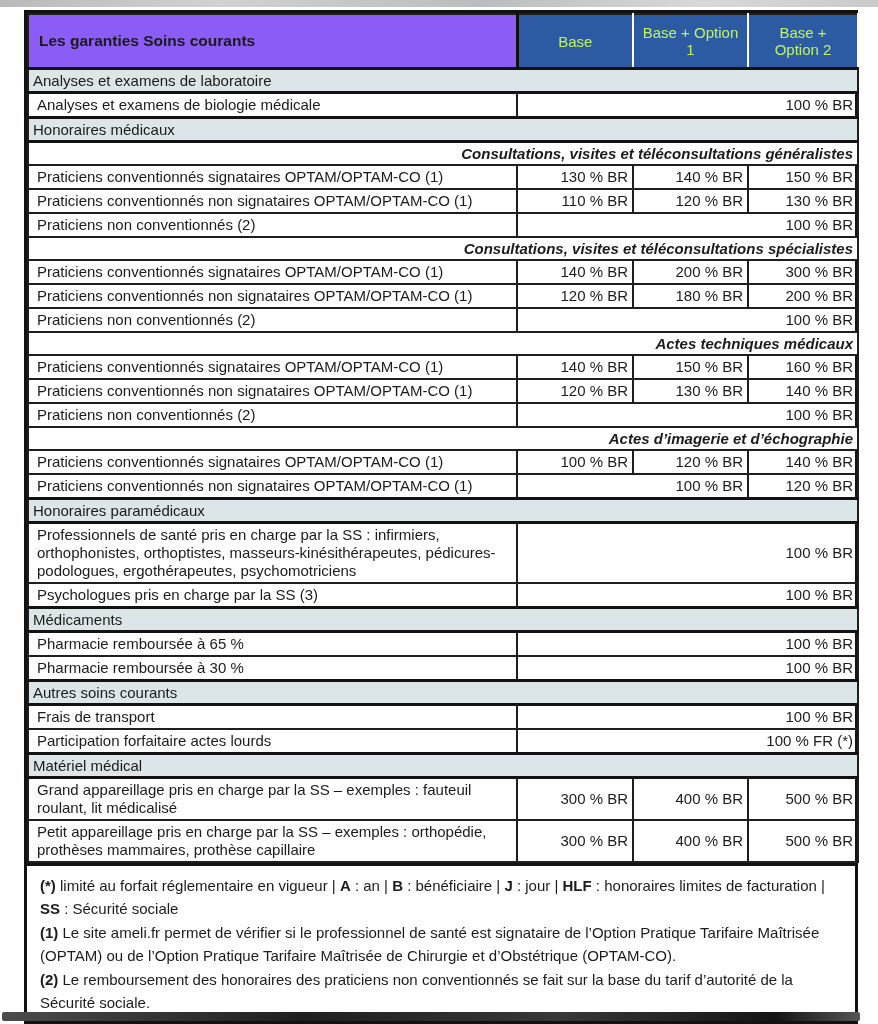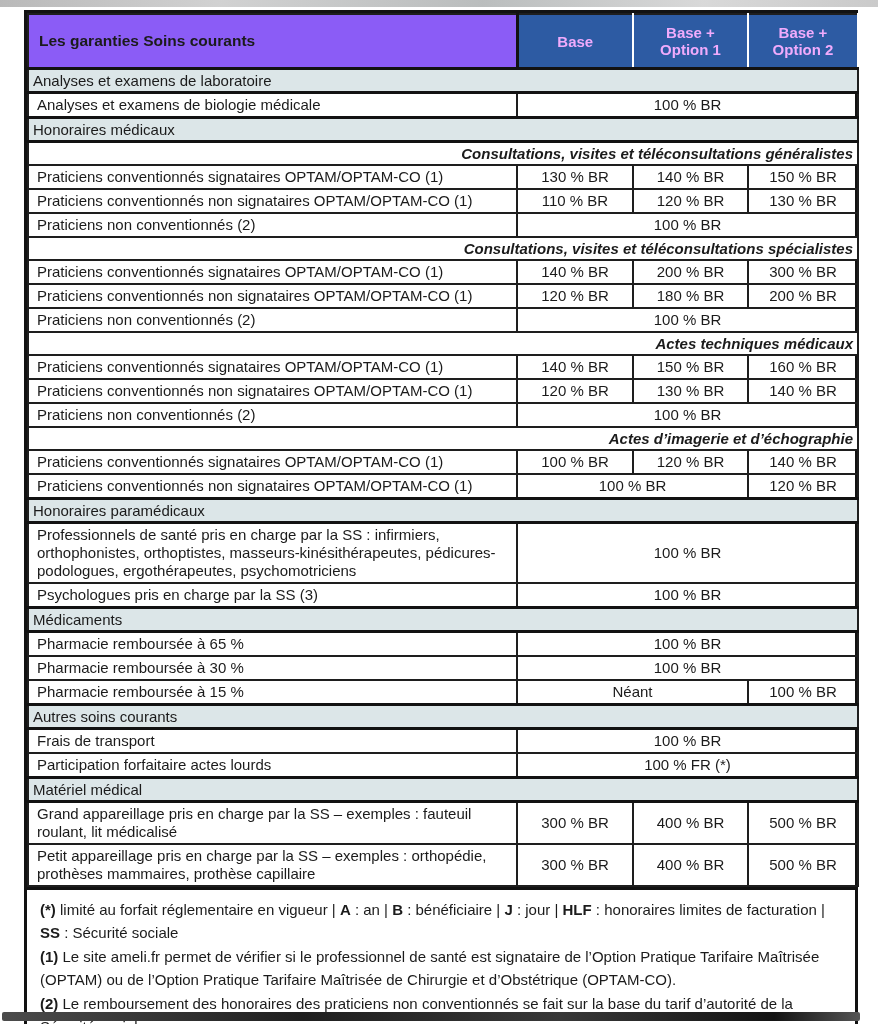--- a/index.html
+++ b/index.html
@@ -52,22 +52,22 @@
     background: #8b5cf6;
     text-align: left;
     font-weight: bold;
     font-size: 15.5px;
     padding: 9px 10px;
     border-right: 3px solid var(--heavy);
     border-bottom: 3px solid var(--heavy);
   }
   th.blue {
     background: var(--blue);
-    color: #f0abfc;
-    font-weight: bold;
+    color: #bef264;
+    font-weight: normal;
     text-align: center;
     padding: 9px 8px;
     border-left: 2px solid #ffffff;
     border-right: 2px solid #ffffff;
     border-bottom: 3px solid var(--heavy);
     font-size: 15px;
   }
   tr.section td {
     background: var(--section-bg);
     font-weight: normal;
@@ -84,21 +84,21 @@
     text-align: right;
     padding: 2px 4px;
     line-height: 17px;
   }
   td.label {
     text-align: left;
     padding: 2px 8px;
     line-height: 18px;
   }
   td.val {
-    text-align: center;
+    text-align: right;
     padding: 2px 4px;
     line-height: 18px;
   }
   .notes {
     border-top: 3px solid var(--heavy);
     padding: 8px 14px 6px 13px;
     font-size: 15px;
     line-height: 23px;
   }
   .notes p { margin: 0 0 1px 0; }
@@ -222,25 +222,20 @@
           <td colspan="4">Médicaments</td>
         </tr>
         <tr>
           <td class="label">Pharmacie remboursée à 65 %</td>
           <td class="val" colspan="3">100 % BR</td>
         </tr>
         <tr>
           <td class="label">Pharmacie remboursée à 30 %</td>
           <td class="val" colspan="3">100 % BR</td>
         </tr>
-        <tr>
-          <td class="label">Pharmacie remboursée à 15 %</td>
-          <td class="val" colspan="2">Néant</td>
-          <td class="val">100 % BR</td>
-        </tr>
         <tr class="section">
           <td colspan="4">Autres soins courants</td>
         </tr>
         <tr>
           <td class="label">Frais de transport</td>
           <td class="val" colspan="3">100 % BR</td>
         </tr>
         <tr>
           <td class="label">Participation forfaitaire actes lourds</td>
           <td class="val" colspan="3">100 % FR (*)</td>

